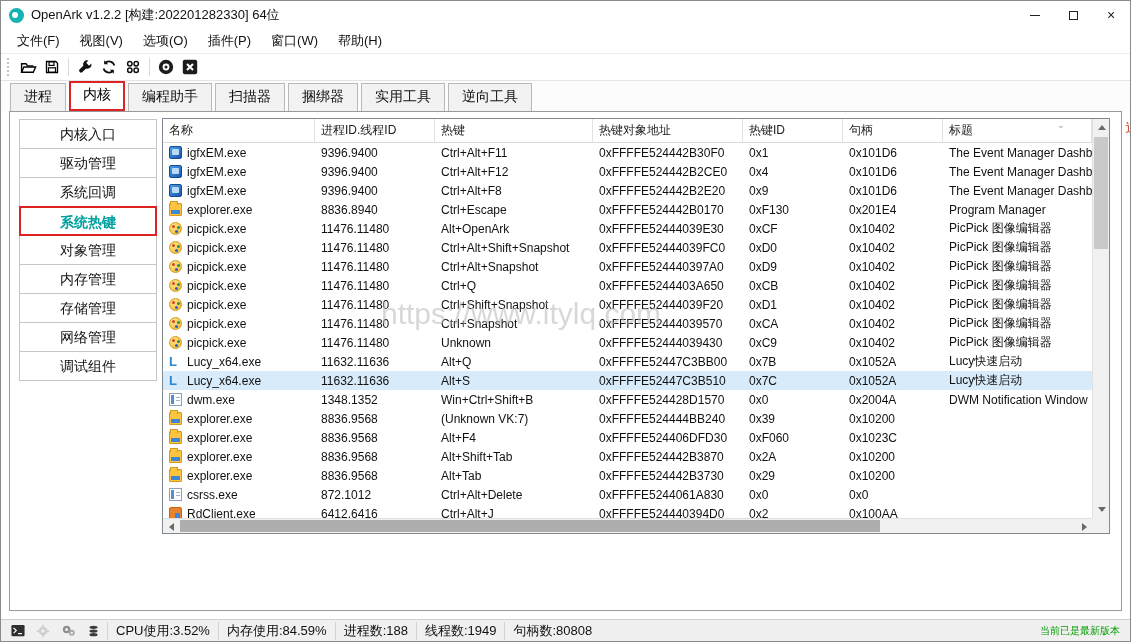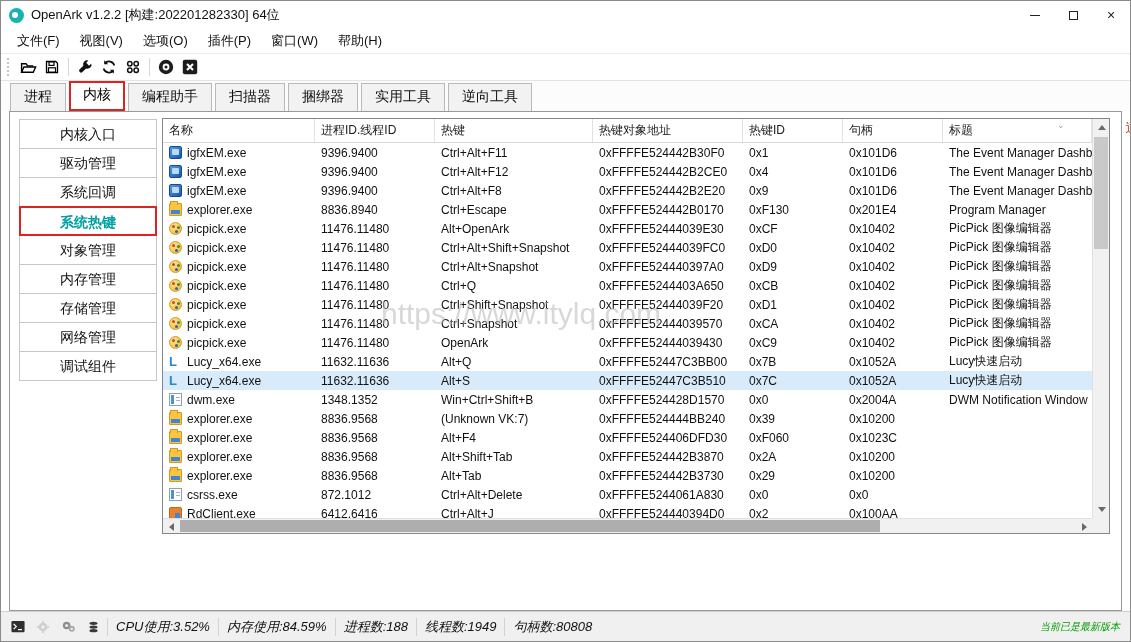--- a/index.html
+++ b/index.html
@@ -89,21 +89,21 @@
   .filter-row{height:32px;display:flex;align-items:center;padding:0 10px;flex:none;}
   .filter-label{font-size:13px;color:#c2410c;margin-right:6px;}
   .filter-input{width:248px;height:22px;border:1px solid #767676;font-size:12px;padding:0 4px;outline:none;}
   .vk-link{margin-left:auto;font-size:13px;color:#0f172a;text-decoration:underline;}
   
   .status-row{border-top:1px solid #d6d6d6;flex:1;display:flex;align-items:center;padding:0 8px 0 10px;}
   .kmsg{font-size:13px;color:#3b82f6;}
   .exit-wrap{margin-left:auto;border:2px solid #de2323;padding:1px;}
   .exit-btn{font-size:13px;color:#111;background:#e7e7e7;border:1px solid #9c9c9c;padding:3px 9px;}
   
-  .statusbar{margin-top:auto;height:30px;background:#f0f0f0;border-top:1px solid #cfcfcf;display:flex;align-items:center;padding:0 10px 0 6px;flex:none;font-style:italic;}
+  .statusbar{margin-top:auto;height:22px;background:#f0f0f0;border-top:1px solid #cfcfcf;display:flex;align-items:center;padding:0 10px 0 6px;flex:none;}
   .sb-icon{width:22px;height:20px;display:flex;align-items:center;justify-content:center;margin-right:3px;}
   .sb-field{font-size:13px;color:#111;padding:0 8px;border-left:1px solid #d2d2d2;line-height:18px;}
   .sb-update{margin-left:auto;font-size:10px;color:#009b00;}
 </style>
 </head>
 <body>
 
 <div class="window">
 
   <div class="titlebar">
@@ -306,21 +306,21 @@
               <div class="cell c-pid">11476.11480</div>
               <div class="cell c-hotkey">Ctrl+Snapshot</div>
               <div class="cell c-addr">0xFFFFE52444039570</div>
               <div class="cell c-id">0xCA</div>
               <div class="cell c-handle">0x10402</div>
               <div class="cell c-title">PicPick 图像编辑器</div>
             </div>
             <div class="trow">
               <div class="cell c-name"><span class="ri ri-picpick"></span>picpick.exe</div>
               <div class="cell c-pid">11476.11480</div>
-              <div class="cell c-hotkey">OpenArk</div>
+              <div class="cell c-hotkey">Unknown</div>
               <div class="cell c-addr">0xFFFFE52444039430</div>
               <div class="cell c-id">0xC9</div>
               <div class="cell c-handle">0x10402</div>
               <div class="cell c-title">PicPick 图像编辑器</div>
             </div>
             <div class="trow">
               <div class="cell c-name"><span class="ri ri-lucy">L</span>Lucy_x64.exe</div>
               <div class="cell c-pid">11632.11636</div>
               <div class="cell c-hotkey">Alt+Q</div>
               <div class="cell c-addr">0xFFFFE52447C3BB00</div>

